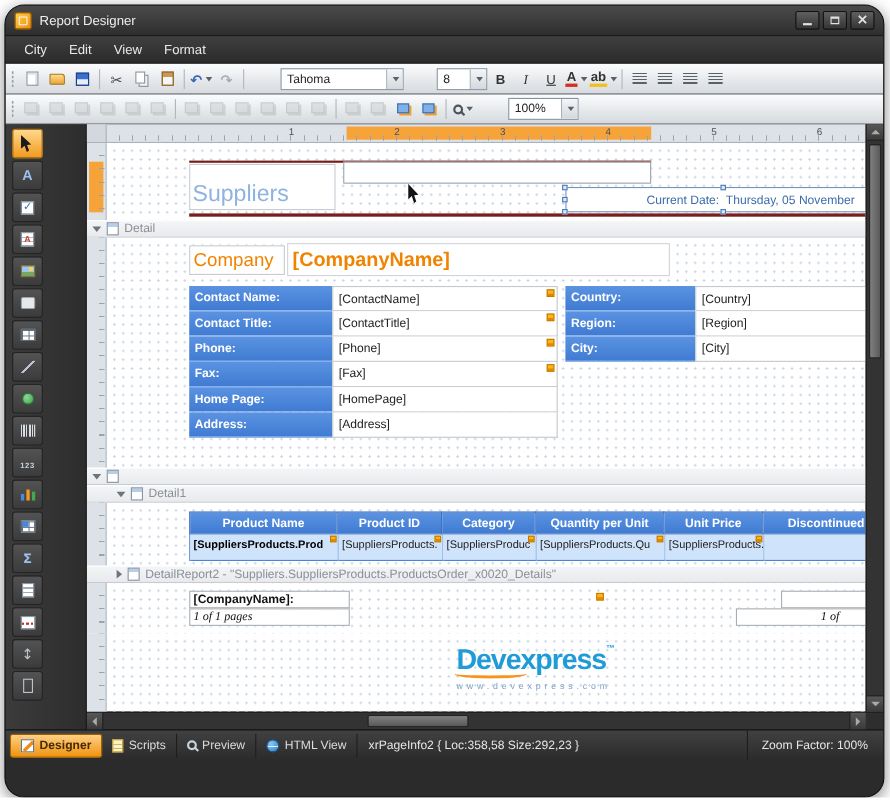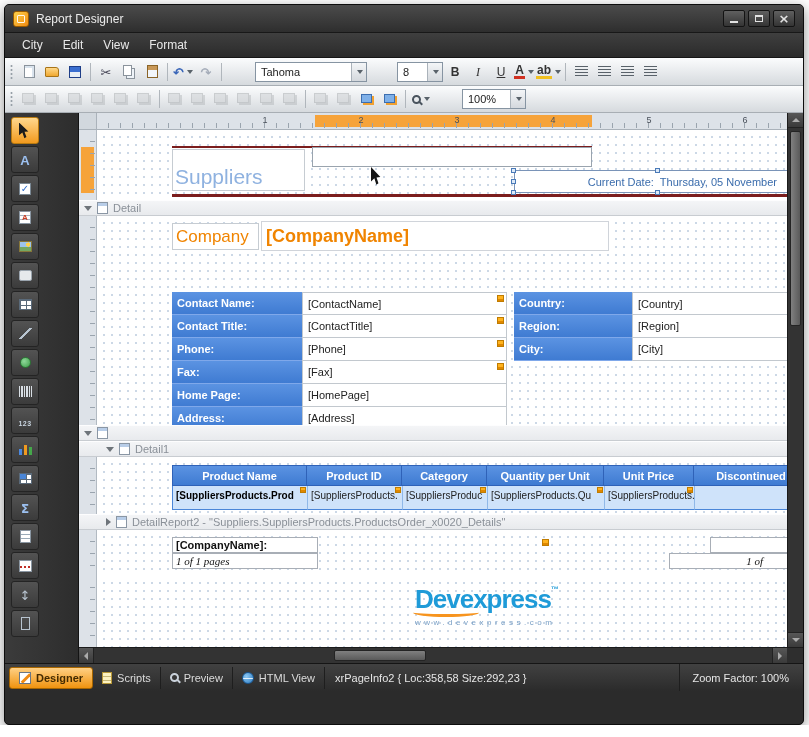--- a/index.html
+++ b/index.html
@@ -1,20 +1,20 @@
 <!DOCTYPE html>
 <html><head>
 <meta charset="utf-8">
 <style>
   * { box-sizing: border-box; margin: 0; padding: 0; }
   html,body { background:#fff; font-family:"Liberation Sans", sans-serif; }
 
   .window{
     position:relative; margin:4px 0 0 4px; width:800px; height:721px;
-    background:#2b2b2b; border:1px solid #0d0d0d; border-radius:5px;
+    background:#2b2b2b; border:1px solid #0d0d0d; border-radius:18px;
     box-shadow:0 4px 14px rgba(0,0,0,.45); overflow:hidden;
     display:flex; flex-direction:column;
   }
 
   
   .titlebar{height:28px; flex:0 0 auto; background:linear-gradient(#4b4b4b,#2e2e2e);
     display:flex; align-items:center; padding:0 8px; border-bottom:1px solid #181818;}
   .app-icon{width:16px;height:16px;border-radius:3px;border:1px solid #9a5a00;
     background:linear-gradient(135deg,#ffd24a,#ef8a12);position:relative;}
   .app-icon i{position:absolute;inset:3px;border:1px solid rgba(255,255,255,.9);border-radius:1px;display:block;}
@@ -146,21 +146,21 @@
     font-size:11px;color:#3a6cac;white-space:nowrap;}
   .hdl{position:absolute;width:5px;height:5px;background:#dce9f8;border:1px solid #4a7ab8;z-index:6;}
   #cursor{position:absolute;left:274px;top:37px;width:12px;height:18px;background:#141414;z-index:9;
     clip-path:polygon(0 0,0 80%,28% 62%,45% 98%,62% 90%,46% 58%,78% 56%);filter:drop-shadow(0 0 1px #fff);}
 
   #companyBox{left:75px;top:7px;width:87px;height:27px;border:1px solid #c6ccd2;
     display:flex;align-items:center;padding-left:3px;font-size:17px;color:#f08400;}
   #companyField{left:164px;top:5px;width:348px;height:30px;border:1px solid #d0d4da;
     display:flex;align-items:center;padding-left:4px;font-size:18px;font-weight:bold;color:#f08400;}
 
-  .itable{position:absolute;top:44px;margin-top:32px;}
+  .itable{position:absolute;top:44px;}
   #ileft{left:75px;width:335px;} #iright{left:417px;width:280px;}
   .irow{display:flex;height:23px;}
   .lblcell{background:linear-gradient(#5b93e2,#3f7bd2);color:#fff;font-weight:bold;font-size:11px;
     display:flex;align-items:center;padding-left:5px;border-bottom:1px solid #7fa8ea;white-space:nowrap;overflow:hidden;}
   #ileft .lblcell{width:130px;} #iright .lblcell{width:118px;}
   .valcell{background:#fff;border:1px solid #c2c8ce;border-top:none;font-size:11px;color:#222;
     display:flex;align-items:center;padding-left:5px;position:relative;white-space:nowrap;overflow:hidden;}
   .irow:first-child .valcell{border-top:1px solid #c2c8ce;}
   #ileft .valcell{width:205px;} #iright .valcell{flex:1;}
   .stag{position:absolute;top:2px;right:2px;width:7px;height:7px;background:#ffb31e;

